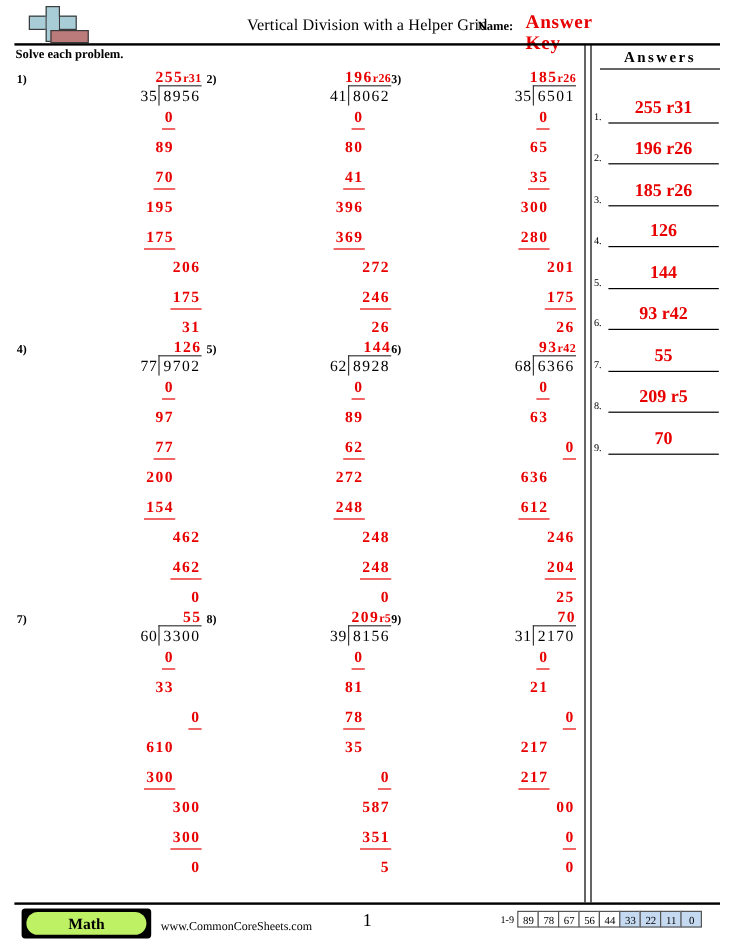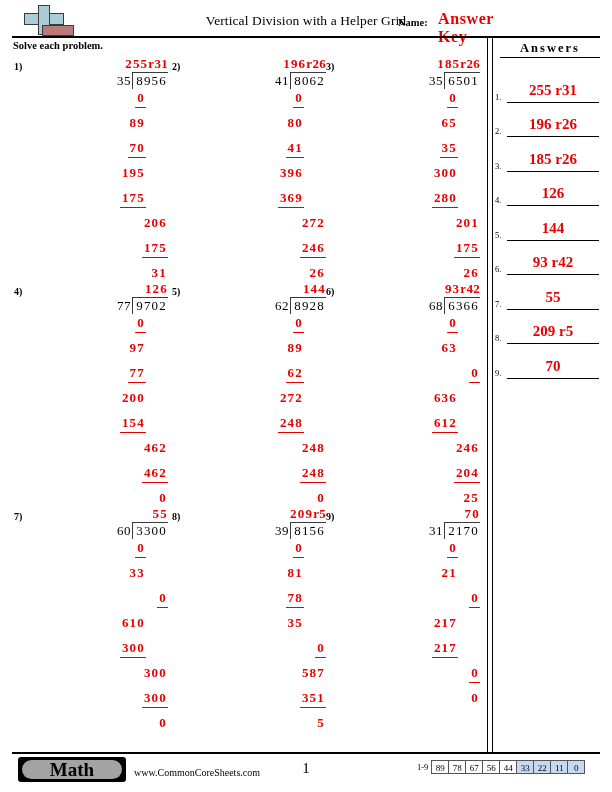--- a/index.html
+++ b/index.html
@@ -185,21 +185,21 @@
     position: relative;
     height: 15px;
     text-align: right;
     color: #e80000;
     font-size: 13px;
     font-weight: bold;
     letter-spacing: 1.2px;
     white-space: nowrap;
   }
   .quot .rem {
-    font-size: 13px;
+    font-size: 10px;
     letter-spacing: 0.3px;
   }
 
   
   .divrow {
     position: relative;
     height: 19px;
     white-space: nowrap;
     text-align: right;
   }
@@ -253,25 +253,25 @@
     position: absolute;
     left: 18px; top: 757px;
     width: 108px; height: 25px;
     background: #000;
     border-radius: 3px;
   }
   #math-badge .inner {
     position: absolute;
     left: 4px; top: 3px;
     width: 100px; height: 19px;
-    background: #a3a3a3;
+    background: #bef264;
     border-radius: 11px;
     text-align: center;
     line-height: 19px;
-    font-size: 19px;
+    font-size: 13px;
     font-weight: bold;
     color: #000;
   }
   #site-url {
     position: absolute;
     left: 134px; top: 767px;
     font-size: 10px;
   }
   #page-number {
     position: absolute;
@@ -514,20 +514,21 @@
         <div class="pnum">9)</div>
         <div class="work">
           <div class="quot"><span>70</span></div>
           <div class="divrow"><span class="divisor">31</span><span class="bracket">2170</span></div>
           <div class="steps">
             <div class="step ul" style="padding-right: 22px;"><span>0</span></div>
             <div class="step plain" style="padding-right: 22px;"><span>21</span></div>
             <div class="step ul" style="padding-right: 0px;"><span>0</span></div>
             <div class="step plain" style="padding-right: 22px;"><span>217</span></div>
             <div class="step ul" style="padding-right: 22px;"><span>217</span></div>
+            <div class="step plain" style="padding-right: 0px;"><span>00</span></div>
             <div class="step ul" style="padding-right: 0px;"><span>0</span></div>
             <div class="step plain" style="padding-right: 0px;"><span>0</span></div>
           </div>
         </div>
       </div>
     </div>
   </div>
 
 <div id="footer-rule"></div>
 <div id="math-badge">

